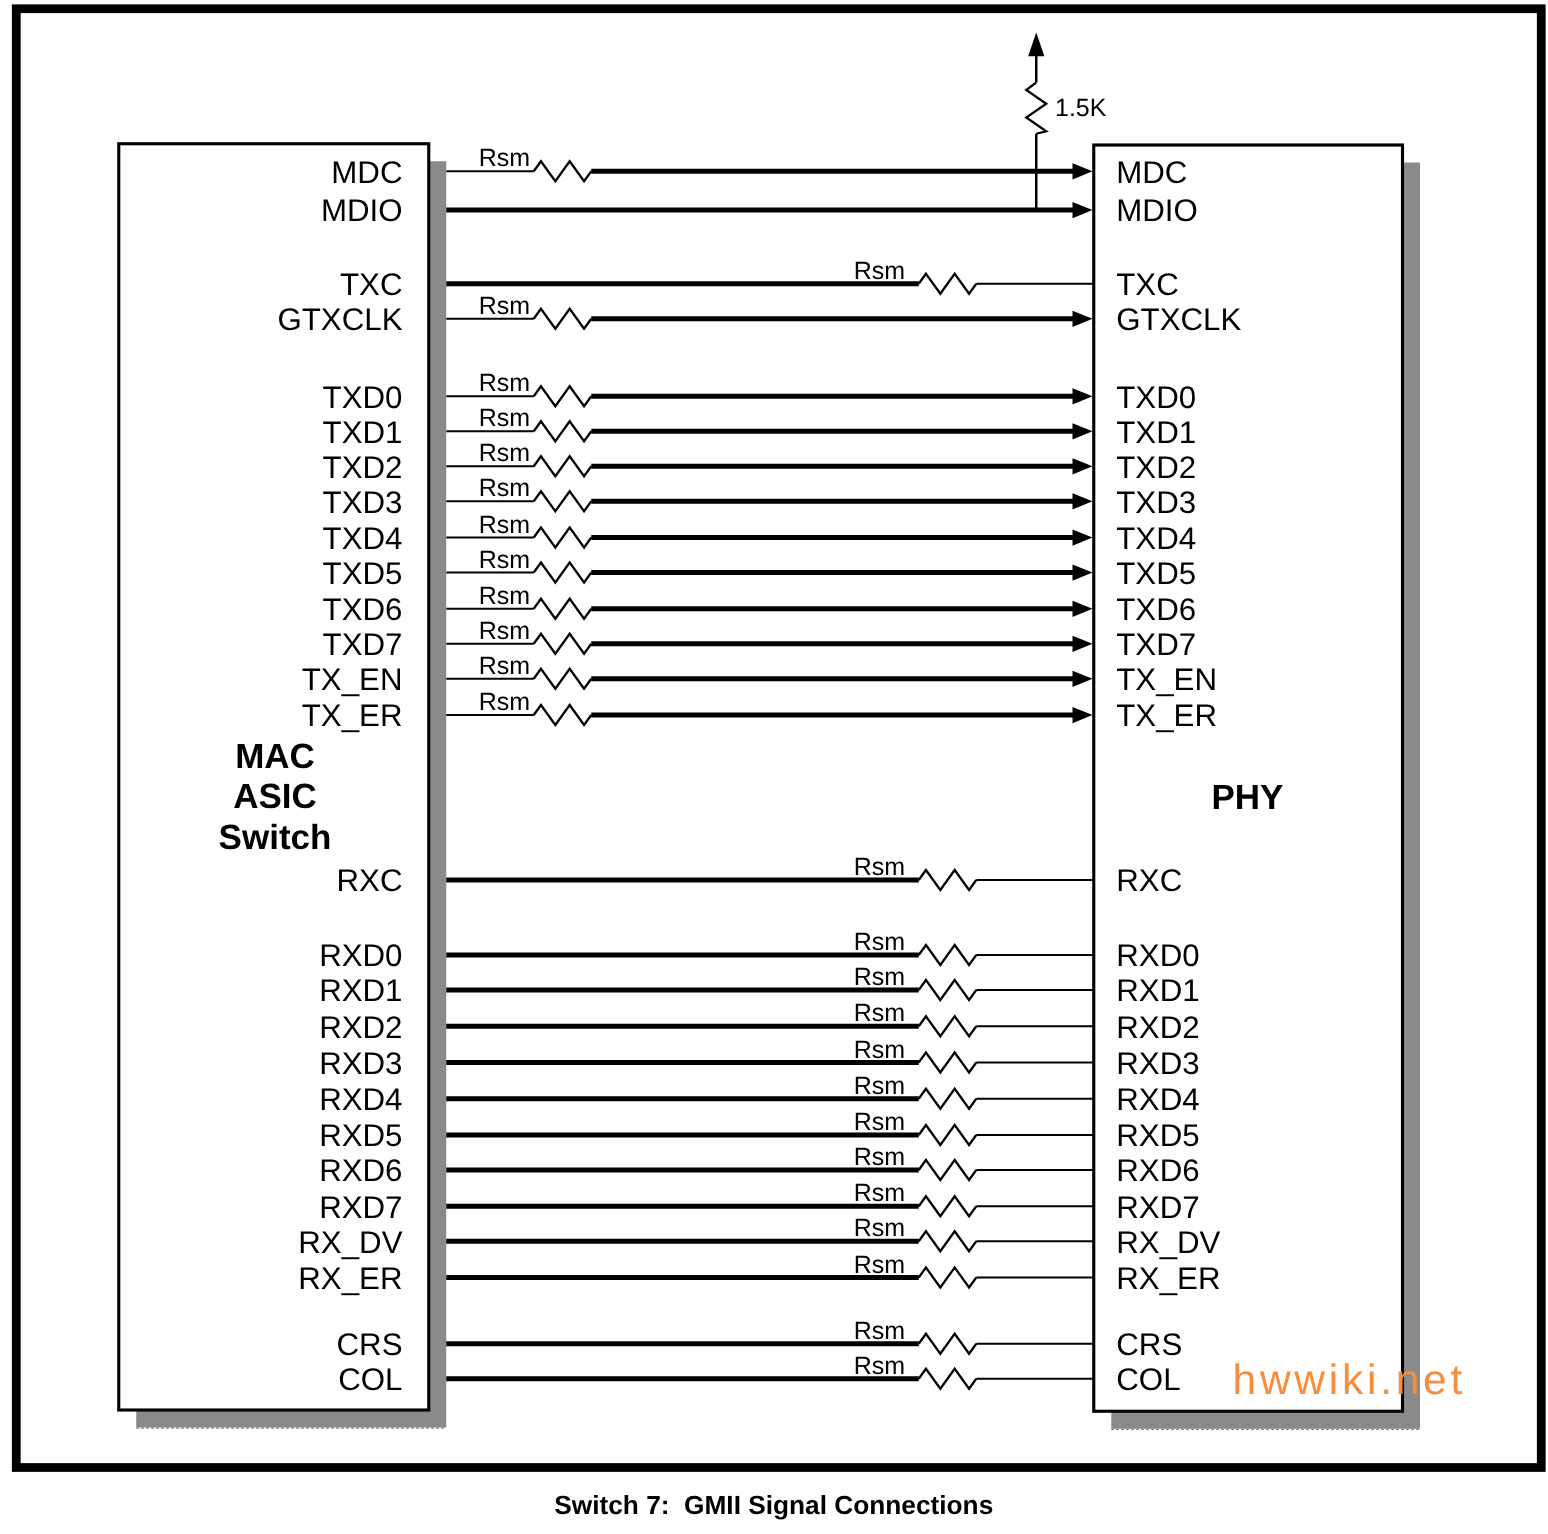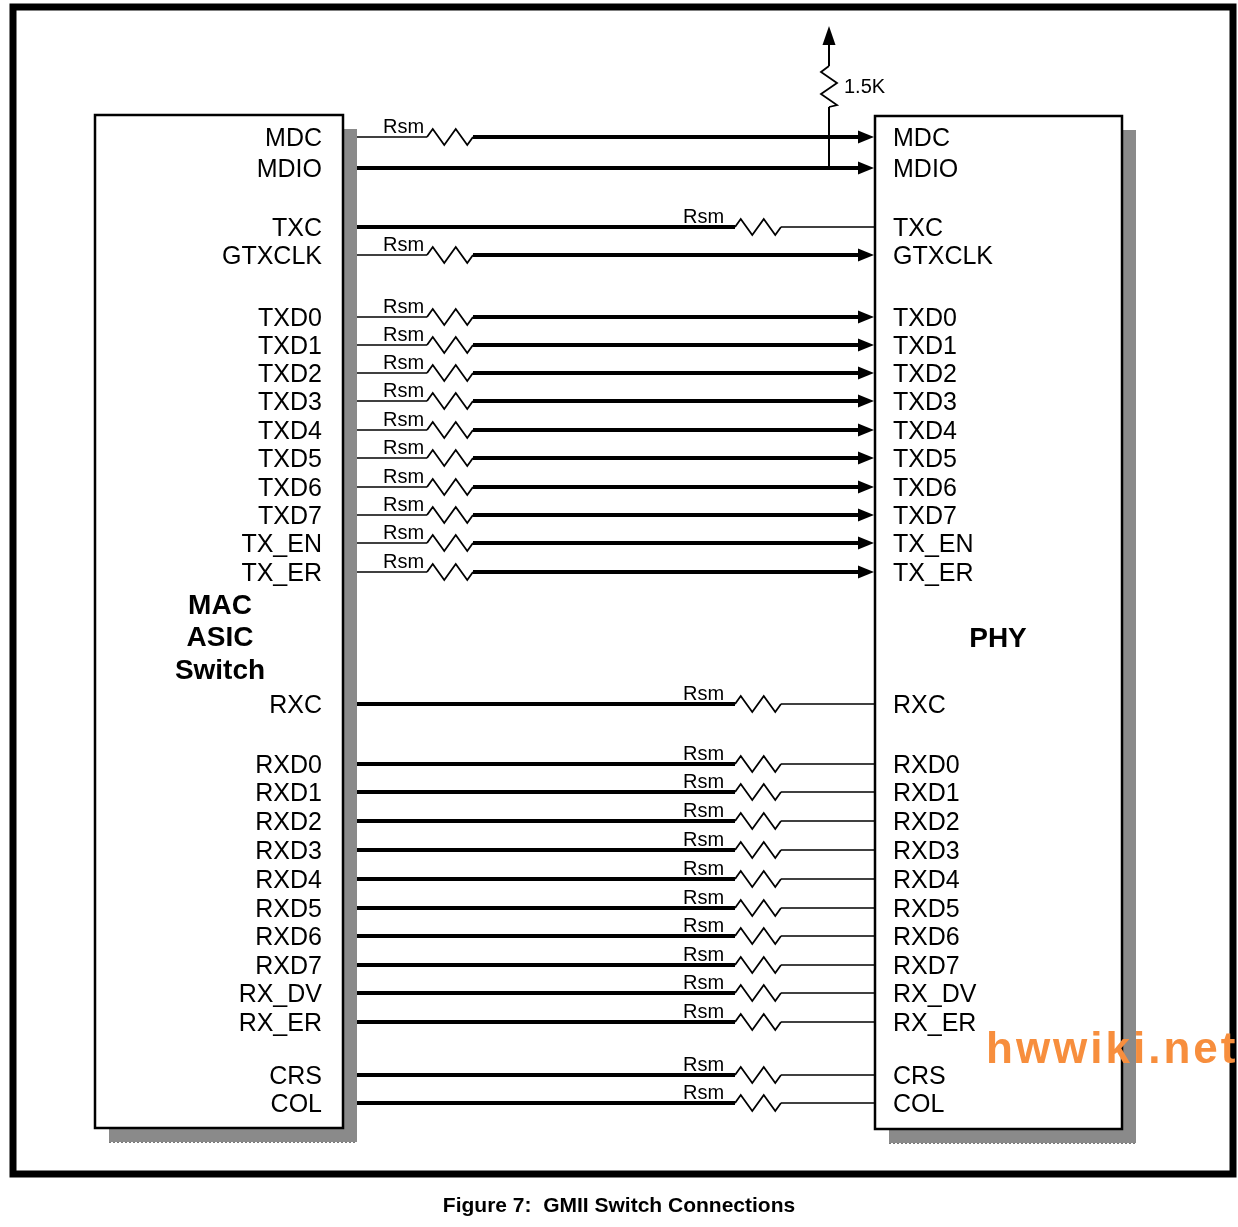--- a/index.html
+++ b/index.html
@@ -5,22 +5,22 @@
   html,body{margin:0;padding:0;background:#ffffff;}
   #stage{position:relative;width:1238px;height:1227px;background:#ffffff;overflow:hidden;
          font-family:"Liberation Sans","DejaVu Sans",sans-serif;}
   svg text{font-family:"Liberation Sans","DejaVu Sans",sans-serif;fill:#000;}
   text.sig{font-size:25px;}
   text.rsm{font-size:20px;}
   text.blocktitle{font-size:28px;font-weight:bold;text-anchor:middle;}
   text.pullval{font-size:20px;}
   .caption{position:absolute;left:0;top:1193px;width:1238px;text-align:center;
            font-size:21px;font-weight:bold;color:#000;white-space:pre;}
-  .watermark{position:absolute;left:986px;top:1024px;font-size:44px;line-height:48px;
-             letter-spacing:3px;font-weight:700;}
+  .watermark{position:absolute;left:986px;top:1080px;font-size:34px;line-height:48px;
+             letter-spacing:3px;font-weight:400;}
 </style>
 </head>
 <body>
 
 <div id="stage">
   <svg id="diagram" width="1238" height="1227" viewBox="0 0 1238 1227">
 
     <rect x="13" y="7" width="1220" height="1167" fill="none" stroke="#000" stroke-width="7"></rect>
 
     <rect x="109" y="129" width="248" height="1013" fill="#8a8a8a"></rect>
@@ -267,15 +267,15 @@
 
     <g>
       <polygon points="829,26 822.5,45 835.5,45" fill="#000"></polygon>
       <line x1="829" y1="44" x2="829" y2="66" stroke="#000" stroke-width="2"></line>
       <polyline points="829,66 821,72 837,83 821,94 837,105 829,107" fill="none" stroke="#000" stroke-width="1.8"></polyline>
       <line x1="829" y1="107" x2="829" y2="168" stroke="#000" stroke-width="2"></line>
       <text class="pullval" x="844" y="93">1.5K</text>
     </g>
   </svg>
 
-  <div class="caption">Figure 7:  GMII Switch Connections</div>
+  <div class="caption">Switch 7:  GMII Signal Connections</div>
   <div class="watermark" style="color: rgb(247, 142, 61);">hwwiki.net</div>
 </div>
 
 </body></html>

